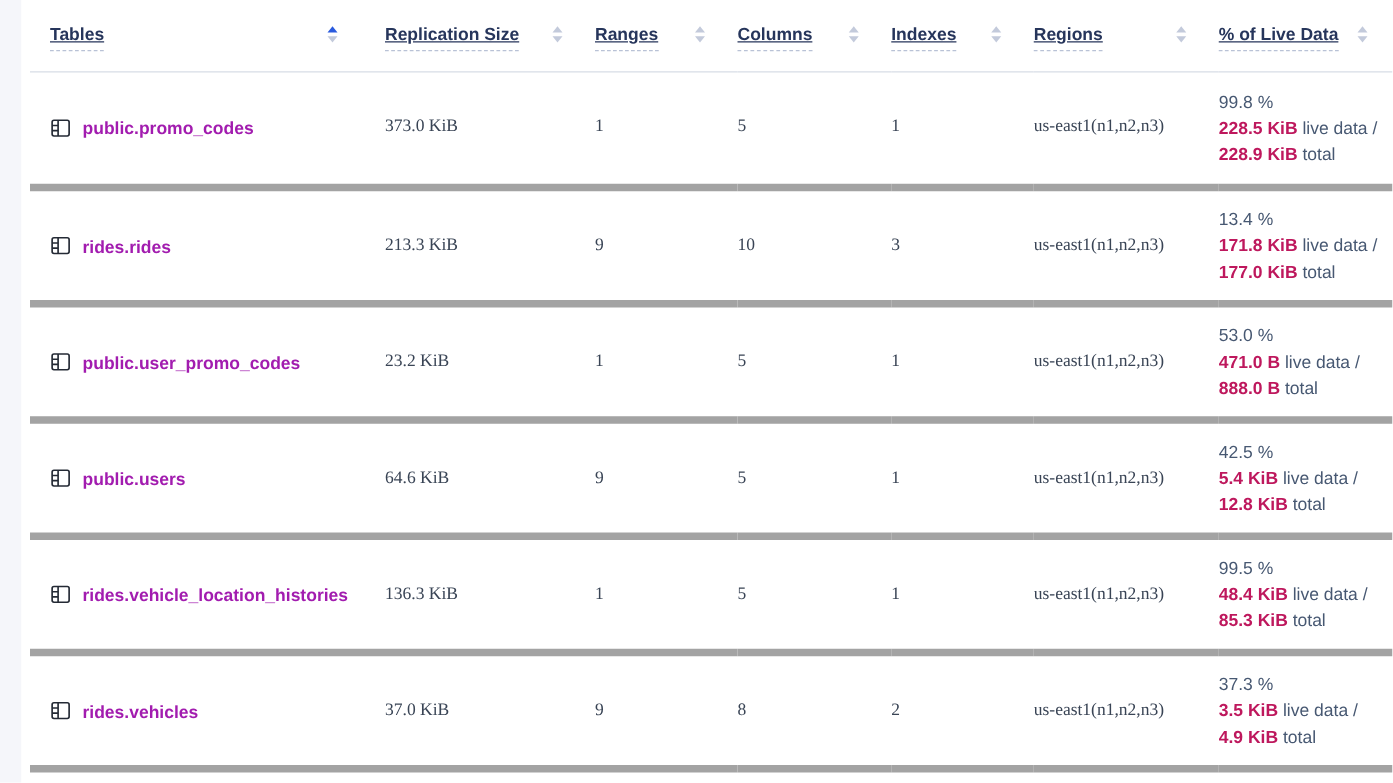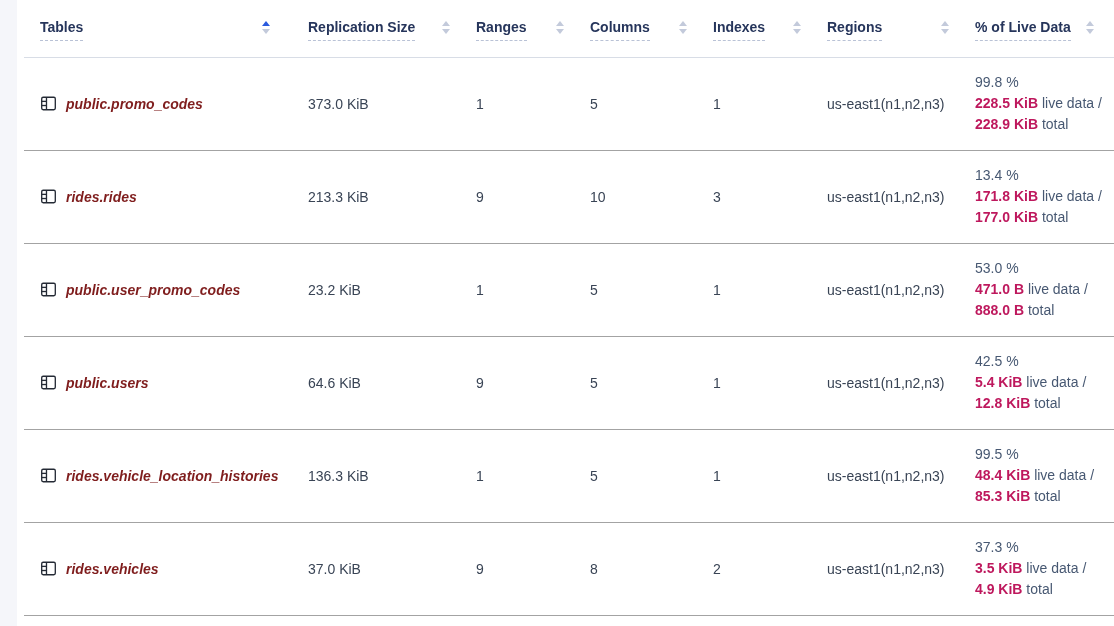--- a/index.html
+++ b/index.html
@@ -23,24 +23,25 @@
     margin-left: 7px;
     width: 1090px;
   }
   th, td { text-align: left; padding: 0; vertical-align: middle; }
   thead th {
     height: 57px;
     border-bottom: 1px solid #d8dde6;
     font-weight: 700;
     color: #26355b;
     font-size: 14px;
+    text-decoration: underline;
   }
   tbody td {
     height: 93px;
-    border-bottom: 1px solid #a3a3a3;
+    border-bottom: 6px solid #a3a3a3;
     color: #394455;
   }
   .th-inner {
     display: flex; align-items: center; justify-content: space-between;
     padding-right: 26px; padding-top: 4px;
   }
   th:nth-child(1) .th-inner { padding-right: 38px; padding-left: 16px; }
   th:last-child  .th-inner { padding-right: 20px; }
   .th-label {
     display: inline-block;
@@ -53,24 +54,24 @@
     display: inline-flex; flex-direction: column; align-items: center;
     margin-bottom: 6px; cursor: pointer; flex: 0 0 auto;
   }
   .tri { display: block; width: 0; height: 0;
     border-left: 4px solid transparent; border-right: 4px solid transparent; }
   .tri.up   { border-bottom: 5px solid #c3cadb; margin-bottom: 3px; }
   .tri.down { border-top: 5px solid #c3cadb; }
   .sort-icon.asc .tri.up { border-bottom-color: #2a5ade; }
   .name-wrap { display: flex; align-items: center; gap: 9px; padding-left: 16px; }
   .tbl-icon { display: inline-flex; flex: 0 0 auto; }
-  .tbl-name { font-weight: 700; color: #7f1d1d; cursor: pointer; white-space: nowrap; font-style: italic; }
+  .tbl-name { font-weight: 700; color: #a21caf; cursor: pointer; white-space: nowrap; }
   .td-live { font-size: 14px; line-height: 21px; color: #475872; }
   .td-live .val { font-weight: 700; color: #be185d; }
-  .plain-cell { padding-right: 8px; white-space: nowrap; }
+  .plain-cell { padding-right: 8px; white-space: nowrap; font-family: Liberation Serif, serif; }
 </style>
 </head>
 <body>
 
 <div class="gutter"></div>
 
 <div class="content">
   <table class="db-table">
     <colgroup>
         <col style="width: 284px;">

